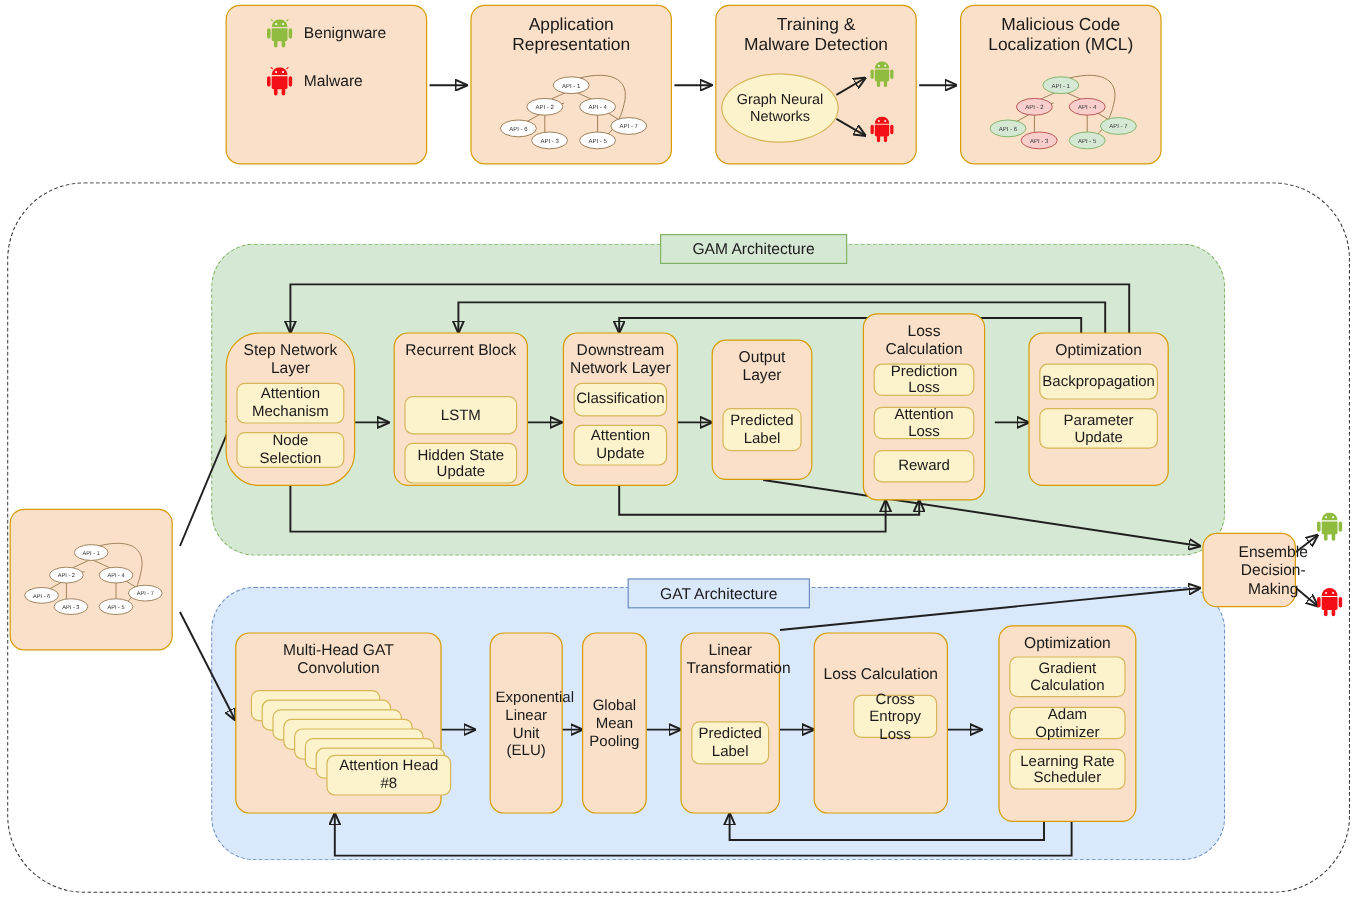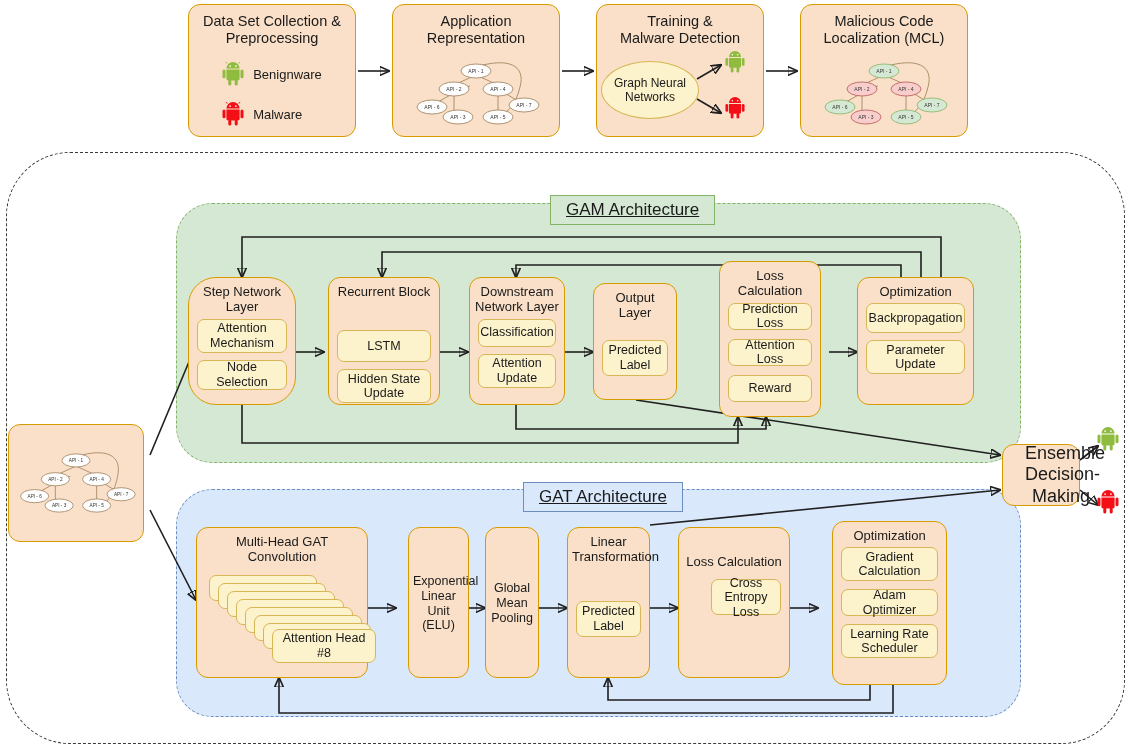--- a/index.html
+++ b/index.html
@@ -35,22 +35,22 @@
   .droid{display:inline-block;position:relative;}
   .droid svg{display:block;}
 
   
   #outer{position:absolute;left:6px;top:152px;width:1119px;height:592px;
          border:1.6px dashed #3b3b3b;border-radius:64px;box-sizing:border-box;}
   #gam{position:absolute;left:176px;top:203px;width:845px;height:260px;
        background:#d5e8d4;border:1.5px dashed #82b366;border-radius:36px;box-sizing:border-box;}
   #gat{position:absolute;left:176px;top:489px;width:845px;height:228px;
        background:#dae8fc;border:1.5px dashed #6c8ebf;border-radius:36px;box-sizing:border-box;}
-  .tagbox{position:absolute;font-size:17px;padding:4px 15px;box-sizing:border-box;
-          white-space:nowrap;text-decoration:underline;}
+  .tagbox{position:absolute;font-size:13px;padding:4px 26px;box-sizing:border-box;
+          white-space:nowrap;}
   #gamtag{left:550px;top:195px;background:#d5e8d4;border:1.2px solid #82b366;}
   #gattag{left:523px;top:482px;background:#dae8fc;border:1.2px solid #6c8ebf;}
 
   
   #wires{position:absolute;left:0;top:0;width:1131px;height:750px;overflow:visible;}
   #wires path,#wires line{fill:none;stroke:#1f1f1f;stroke-width:1.6;}
 
   
   .mini{position:absolute;}
   .mini svg{display:block;}
@@ -104,22 +104,20 @@
     <path d="M893,685 L893,713 L279,713 L279,678" marker-end="url(#ah)"></path>
     <path d="M870,685 L870,700 L608,700 L608,678" marker-end="url(#ah)"></path>
 
     <line x1="650" y1="525" x2="1000" y2="490" marker-end="url(#ah)"></line>
 
     <line x1="1080" y1="460" x2="1098" y2="446" marker-end="url(#ah)"></line>
     <line x1="1080" y1="490" x2="1098" y2="505" marker-end="url(#ah)"></line>
   </svg>
 
   <div class="obox topbox" id="tb1">
-    <div class="hdr" style="white-space: pre-line;">Data Set Collection &amp;
-Preprocessing</div>
     <div style="display:flex;flex-direction:column;align-items:flex-start;gap:10px;margin-top:5px;">
       <div class="legrow">
         <span class="droid">
           <svg width="22" height="24" viewBox="0 0 22 24">
               <g fill="#8fbc3f">
             <path d="M4.4,7.6 h13.2 v9.2 a1.6,1.6 0 0 1 -1.6,1.6 h-10 a1.6,1.6 0 0 1 -1.6,-1.6 z"></path>
             <rect x="0.5" y="7.6" width="3" height="8.6" rx="1.5"></rect>
             <rect x="18.5" y="7.6" width="3" height="8.6" rx="1.5"></rect>
             <rect x="6.3" y="17.4" width="3" height="6.2" rx="1.5"></rect>
             <rect x="12.7" y="17.4" width="3" height="6.2" rx="1.5"></rect>
@@ -405,21 +403,21 @@
     <div class="stack" style="gap:8px;">
       <div class="ibox" style="width:100%;height:34px;white-space:pre-line;">Gradient
 Calculation</div>
       <div class="ibox" style="width:100%;height:27px;">Adam Optimizer</div>
       <div class="ibox" style="width:100%;height:34px;white-space:pre-line;">Learning Rate
 Scheduler</div>
     </div>
   </div>
 
   <div class="obox" style="left:1002px;top:444px;width:78px;height:62px;justify-content:center;">
-    <div class="hdr" style="white-space:pre-line;font-size:18px;padding:0 2px;margin-left:40px;">Ensemble
+    <div class="hdr" style="white-space:pre-line;font-size:13px;padding:0 2px;margin-left:40px;">Ensemble
 Decision-
 Making</div>
   </div>
   <span class="droid" style="position:absolute;left:1097px;top:427px;">
     <svg width="22" height="24" viewBox="0 0 22 24">
         <g fill="#8fbc3f">
       <path d="M4.4,7.6 h13.2 v9.2 a1.6,1.6 0 0 1 -1.6,1.6 h-10 a1.6,1.6 0 0 1 -1.6,-1.6 z"></path>
       <rect x="0.5" y="7.6" width="3" height="8.6" rx="1.5"></rect>
           <rect x="18.5" y="7.6" width="3" height="8.6" rx="1.5"></rect>
       <rect x="6.3" y="17.4" width="3" height="6.2" rx="1.5"></rect>

